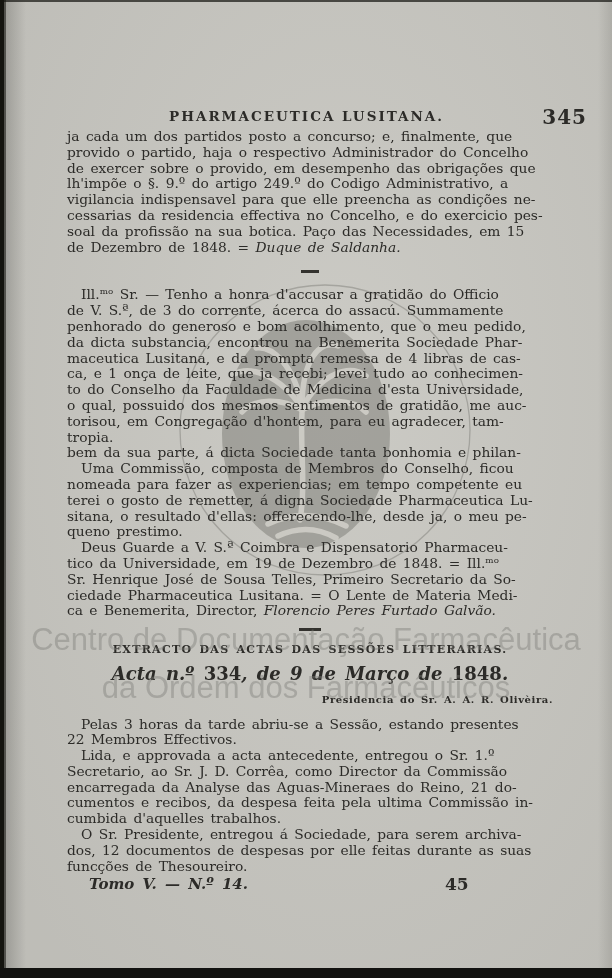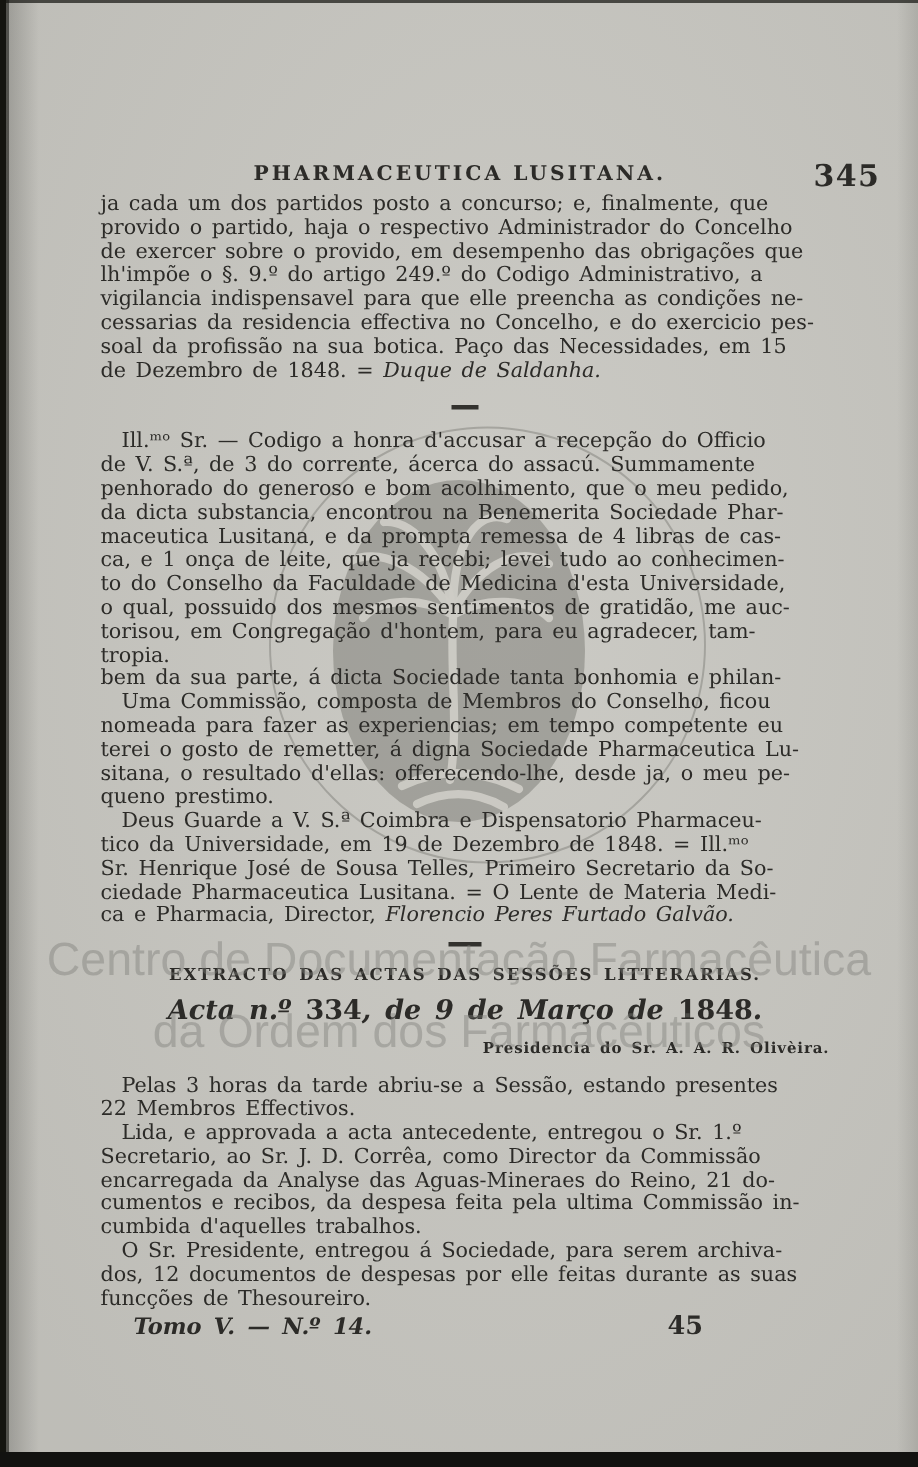--- a/index.html
+++ b/index.html
@@ -98,21 +98,21 @@
       <div class="tline">lh'impõe o §. 9.º do artigo 249.º do Codigo Administrativo, a</div>
       <div class="tline">vigilancia indispensavel para que elle preencha as condições ne-</div>
       <div class="tline">cessarias da residencia effectiva no Concelho, e do exercicio pes-</div>
       <div class="tline">soal da profissão na sua botica. Paço das Necessidades, em 15</div>
       <div class="tline"><span>de Dezembro de 1848. = </span><span class="it">Duque de Saldanha.</span></div>
     </div>
 
     <div class="divider"></div>
 
     <div>
-      <div class="tline indent">Ill.ᵐᵒ Sr. — Codigo a honra d'accusar a recepção do Officio</div>
+      <div class="tline indent">Ill.ᵐᵒ Sr. — Tenho a honra d'accusar a gratidão do Officio</div>
       <div class="tline">de V. S.ª, de 3 do corrente, ácerca do assacú. Summamente</div>
       <div class="tline">penhorado do generoso e bom acolhimento, que o meu pedido,</div>
       <div class="tline">da dicta substancia, encontrou na Benemerita Sociedade Phar-</div>
       <div class="tline">maceutica Lusitana, e da prompta remessa de 4 libras de cas-</div>
       <div class="tline">ca, e 1 onça de leite, que ja recebi; levei tudo ao conhecimen-</div>
       <div class="tline">to do Conselho da Faculdade de Medicina d'esta Universidade,</div>
       <div class="tline">o qual, possuido dos mesmos sentimentos de gratidão, me auc-</div>
       <div class="tline">torisou, em Congregação d'hontem, para eu agradecer, tam-</div>
       <div class="tline">tropia.</div>
       <div class="tline">bem da sua parte, á dicta Sociedade tanta bonhomia e philan-</div>
@@ -124,21 +124,21 @@
       <div class="tline">terei o gosto de remetter, á digna Sociedade Pharmaceutica Lu-</div>
       <div class="tline">sitana, o resultado d'ellas: offerecendo-lhe, desde ja, o meu pe-</div>
       <div class="tline">queno prestimo.</div>
     </div>
 
     <div>
       <div class="tline indent">Deus Guarde a V. S.ª Coimbra e Dispensatorio Pharmaceu-</div>
       <div class="tline">tico da Universidade, em 19 de Dezembro de 1848. = Ill.ᵐᵒ</div>
       <div class="tline">Sr. Henrique José de Sousa Telles, Primeiro Secretario da So-</div>
       <div class="tline">ciedade Pharmaceutica Lusitana. = O Lente de Materia Medi-</div>
-      <div class="tline"><span>ca e Pharmacia, Director, </span><span class="it">Florencio Peres Furtado Galvão.</span></div>
+      <div class="tline"><span>ca e Benemerita, Director, </span><span class="it">Florencio Peres Furtado Galvão.</span></div>
     </div>
 
     <div class="divider second"></div>
 
     <div class="section-heading">EXTRACTO DAS ACTAS DAS SESSÕES LITTERARIAS.</div>
 
     <div class="acta-heading"><span>Acta n.º </span><span class="up">334</span><span>, de 9 de Março de </span><span class="up">1848</span><span>.</span></div>
 
     <div class="presidency-heading">Presidencia do Sr. A. A. R. Olivèira.</div>
 

